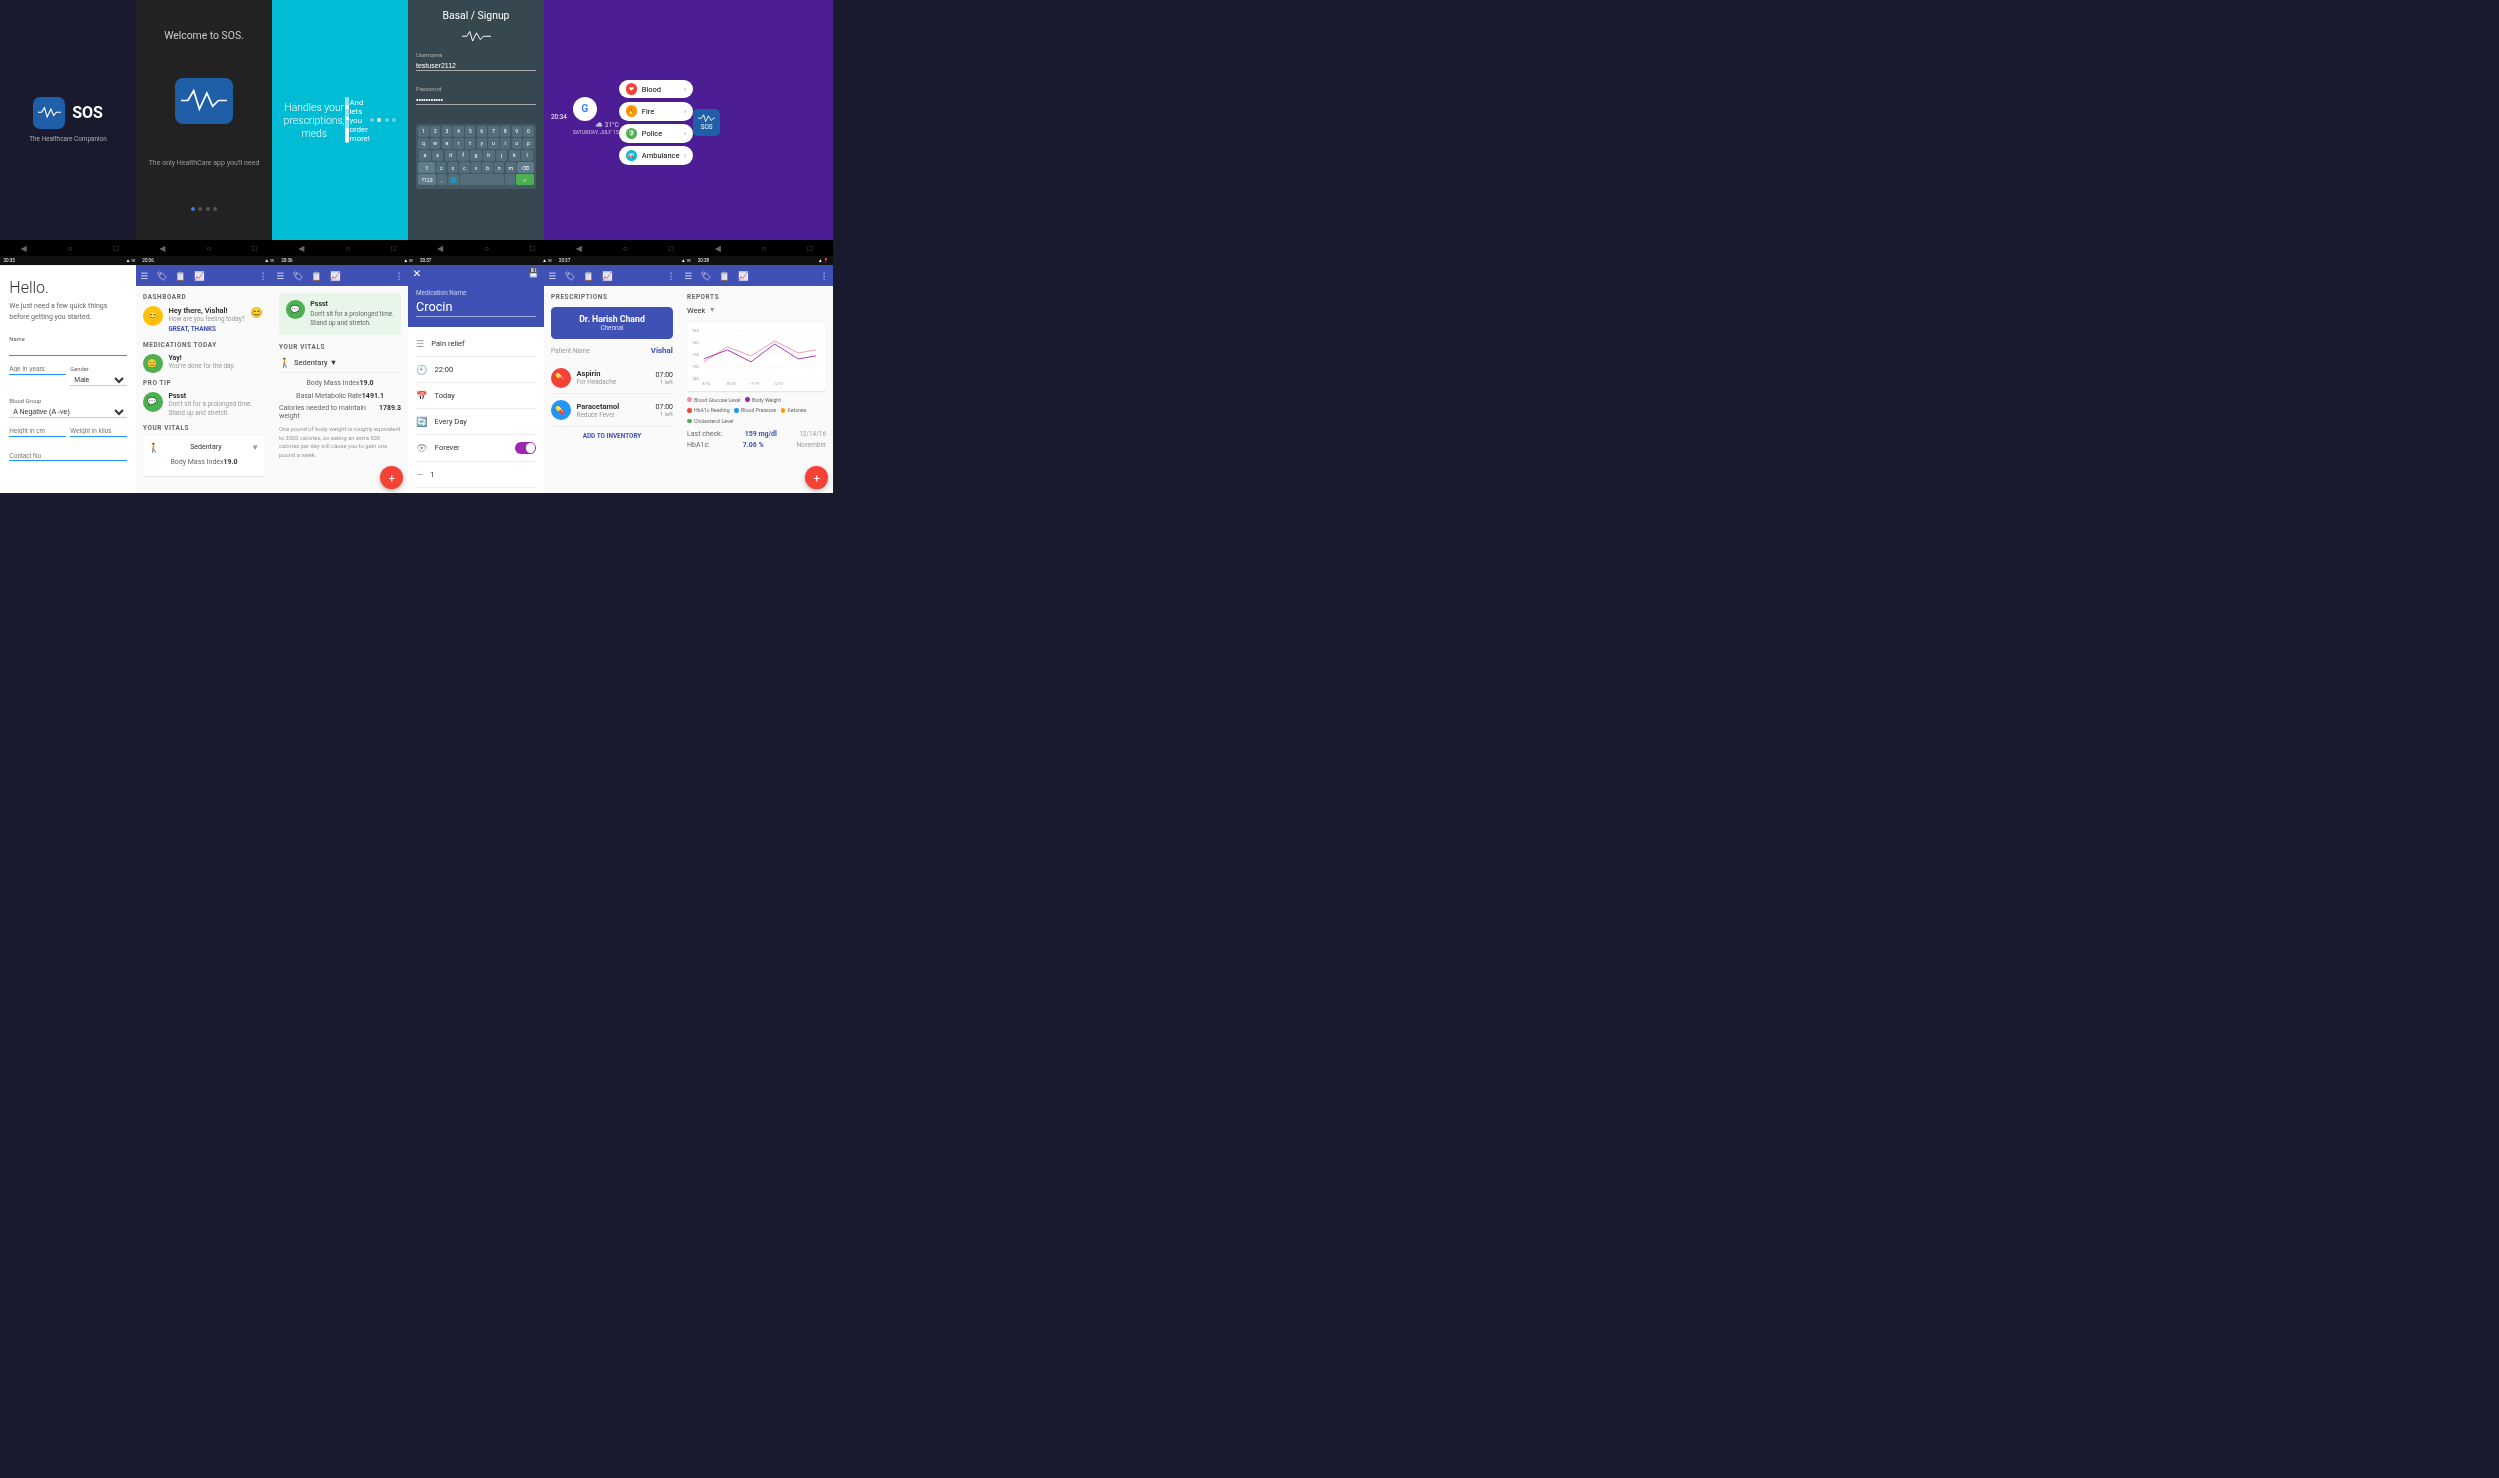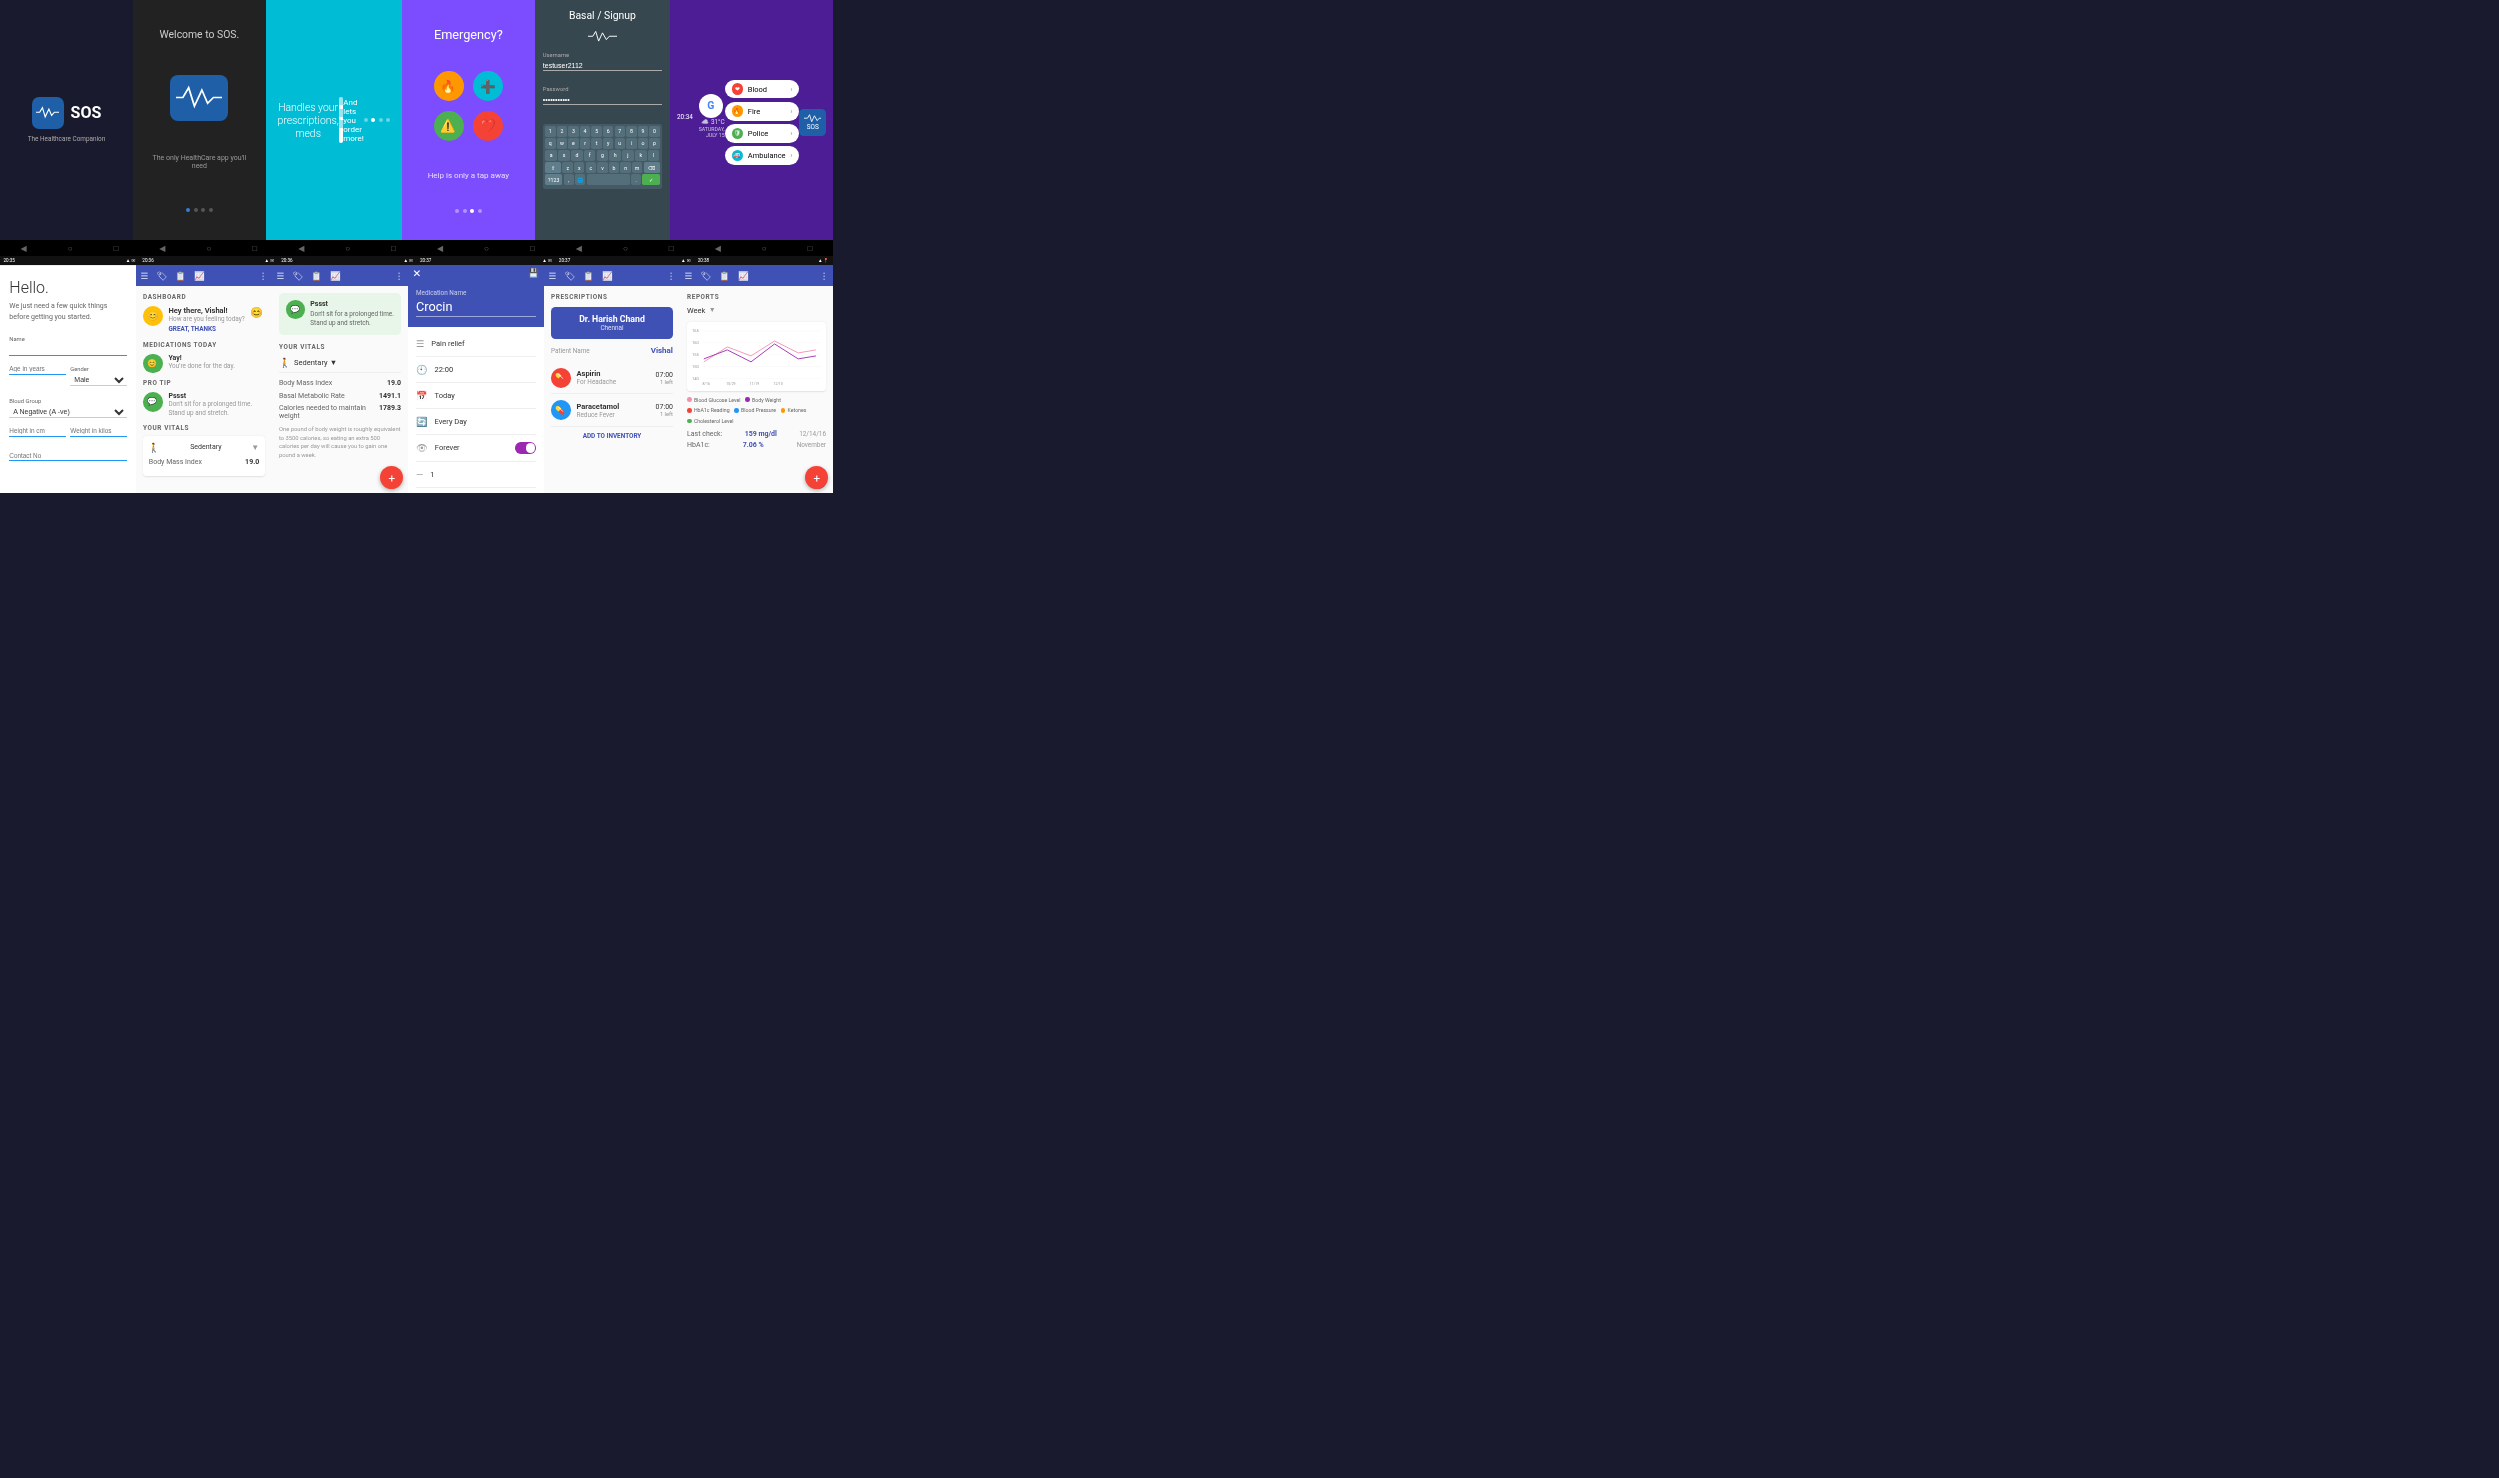--- a/index.html
+++ b/index.html
@@ -286,21 +286,21 @@
     .vitals-content { padding: 7px; overflow-y: auto; flex: 1; }
     .pro-tip-card { background: #e8f5e9; border-radius: 4.6px; padding: 7px; margin-bottom: 8px; display: flex; gap: 5.8px; }
     .pro-tip-icon { width: 18.5px; height: 18.5px; border-radius: 50%; background: #4caf50; display: flex; align-items: center; justify-content: center; color: white; font-size: 8px; flex-shrink: 0; }
     .pro-tip-text h4 { font-size: 7px; color: #333; font-weight: bold; margin-bottom: 1.7px; }
     .pro-tip-text p { font-size: 6.4px; color: #666; line-height: 1.4; }
     .vitals-section-title { font-size: 6.4px; font-weight: bold; color: #666; margin-bottom: 5.8px; letter-spacing: 0.6px; }
     .vitals-row { display: flex; align-items: center; justify-content: space-between; margin-bottom: 5.8px; padding-bottom: 4.6px; border-bottom: 0.6px solid #eee; }
     .vitals-left { display: flex; align-items: center; gap: 3.5px; }
     .vitals-icon { font-size: 9.3px; color: #666; }
     .activity-dropdown { display: flex; align-items: center; gap: 2.3px; font-size: 7.5px; color: #333; }
-    .vitals-stat { display: flex; justify-content: space-between; margin-bottom: 4.6px; }
+    .vitals-stat { display: flex; justify-content: center; margin-bottom: 4.6px; }
     .vitals-stat-label { font-size: 7px; color: #666; }
     .vitals-stat-value { font-size: 7px; color: #333; font-weight: bold; }
     .vitals-info { font-size: 5.8px; color: #999; line-height: 1.5; margin-top: 4.6px; }
 
     
     .panel-medication {
       width: 136px;
       background: white;
       display: flex;
       flex-direction: column;
@@ -458,36 +458,20 @@
     </div>
     <div class="meds-subtitle">And lets you order more!</div>
     <div class="meds-dots">
       <div class="meds-dot"></div>
       <div class="meds-dot active"></div>
       <div class="meds-dot"></div>
       <div class="meds-dot"></div>
     </div>
   </div>
 
-  <div class="panel-emergency">
-    <div class="emergency-title">Emergency?</div>
-    <div class="emergency-icons">
-      <div class="emer-icon emer-orange">🔥</div>
-      <div class="emer-icon emer-teal">➕</div>
-      <div class="emer-icon emer-green">⚠️</div>
-      <div class="emer-icon emer-red">❤️</div>
-    </div>
-    <div class="emergency-subtitle">Help is only a tap away</div>
-    <div class="emer-dots">
-      <div class="emer-dot"></div>
-      <div class="emer-dot"></div>
-      <div class="emer-dot active"></div>
-      <div class="emer-dot"></div>
-    </div>
-  </div>
 
   <div class="panel-login">
     <div class="login-title">Basal / Signup</div>
     <div class="login-pulse">
       <svg width="35" height="17.4" viewBox="0 0 60 30">
         <polyline points="0,15 10,15 16,5 22,25 30,8 38,22 44,15 60,15" stroke="white" stroke-width="2" fill="none"></polyline>
       </svg>
     </div>
     <div class="login-field">
       <label>Username</label>

